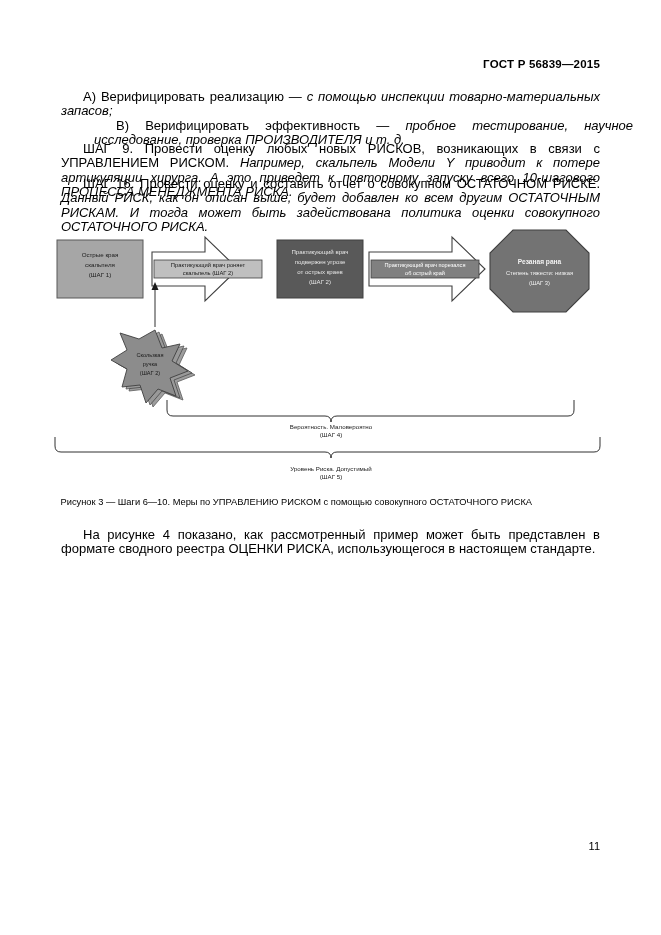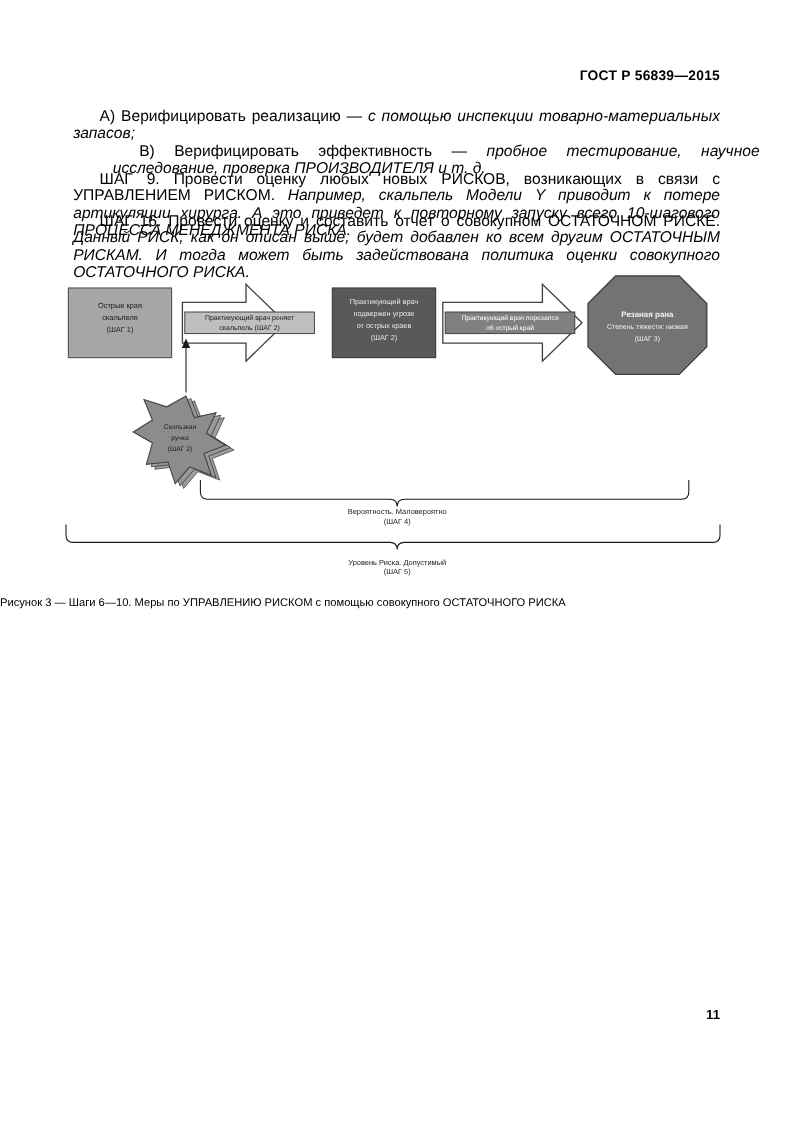--- a/index.html
+++ b/index.html
@@ -59,32 +59,32 @@
     width: 661px;
     height: 270px;
   }
   .figure svg { display: block; }
 
   .fig-caption {
     position: absolute;
     left: 0;
     top: 497px;
     width: 532px;
-    text-align: left;
+    text-align: right;
     font-size: 9.3px;
     white-space: nowrap;
   }
 
   
   .page-number {
     position: absolute;
     right: 61px;
     top: 840px;
     font-size: 11px;
-    font-weight: bold;
+    font-weight: normal;
   }
 
   .shape-text {
     font-family: "Liberation Sans", sans-serif;
     text-anchor: middle;
     dominant-baseline: middle;
   }
 </style>
 </head>
 <body>
@@ -173,16 +173,19 @@
         <path d="M 55,215 L 55,224 Q 55,230 61,230 L 325,230 Q 331,230 331,236 Q 331,230 337,230 L 594,230 Q 600,230 600,224 L 600,215" fill="none" stroke="#1a1a1a" stroke-width="0.9"></path>
       </g>
       <text class="shape-text" x="331" y="247" font-size="6.2" fill="#1a1a1a">Уровень Риска. Допустимый</text>
       <text class="shape-text" x="331" y="255" font-size="6.2" fill="#1a1a1a">(ШАГ 5)</text>
 
     </svg>
   </div>
 
   <div class="fig-caption">Рисунок 3 — Шаги 6—10. Меры по УПРАВЛЕНИЮ РИСКОМ с помощью совокупного ОСТАТОЧНОГО РИСКА</div>
 
+  <div class="body-text p-final">
+    <span class="ind"></span><span>На рисунке 4 показано, как рассмотренный пример может быть представлен в формате сводного реестра ОЦЕНКИ РИСКА, использующегося в настоящем стандарте.</span>
+  </div>
 
   <div class="page-number">11</div>
 
 </div>
 
 </body></html>

